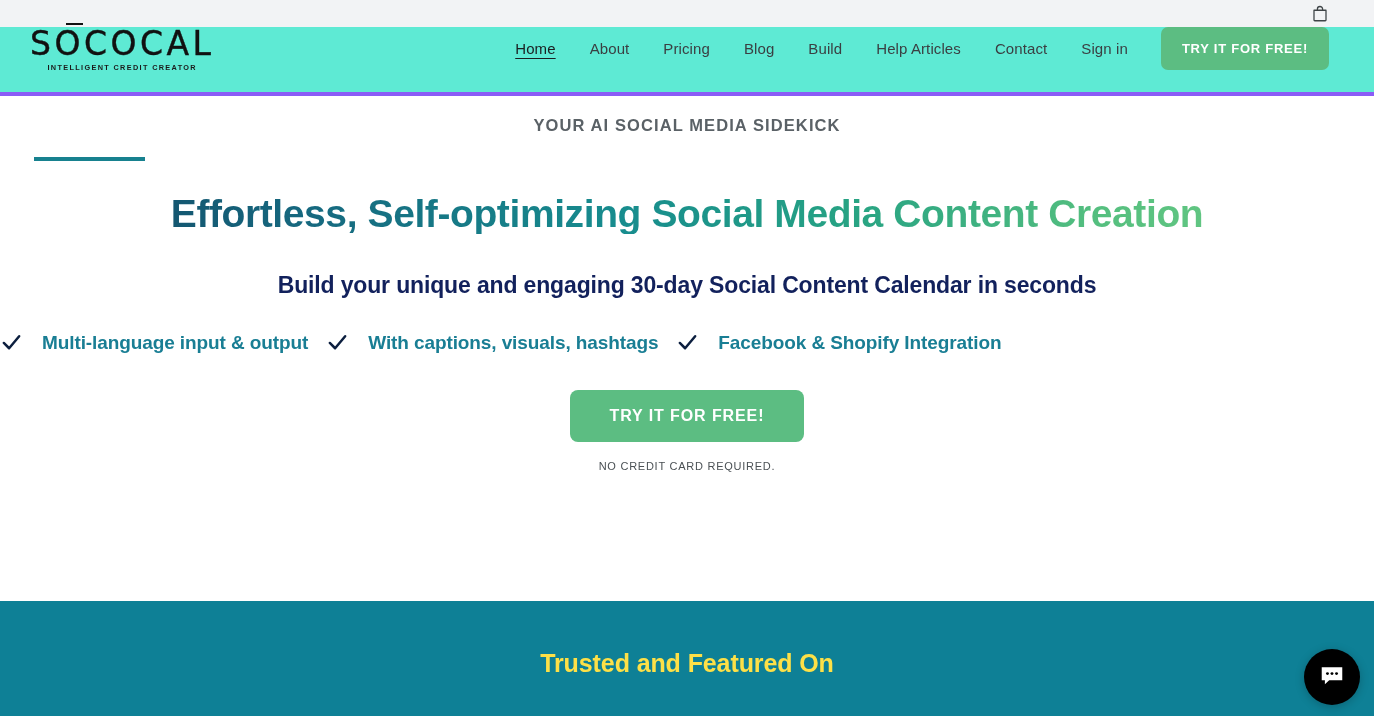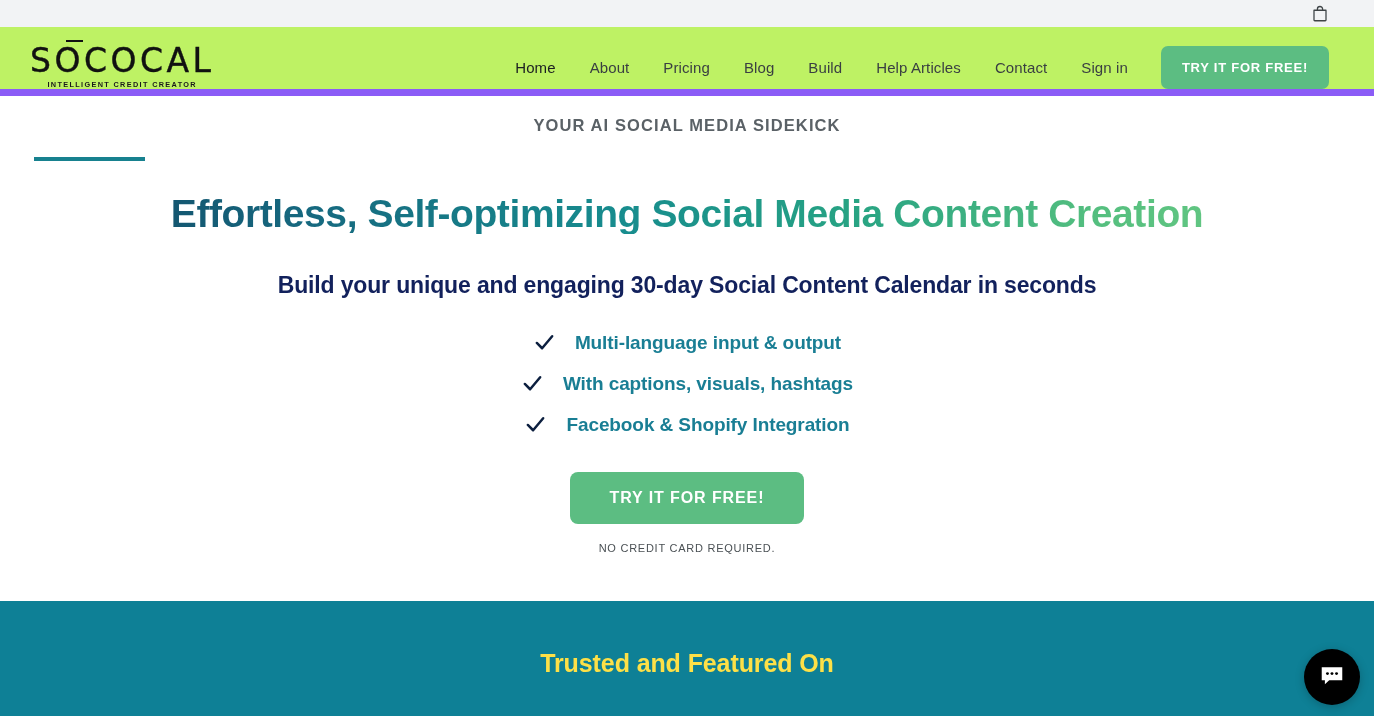--- a/index.html
+++ b/index.html
@@ -26,24 +26,24 @@
     width: 18px;
     height: 18px;
     display: block;
     color: #3f4447;
     cursor: pointer;
   }
 
   
   .header {
     height: 69px;
-    background: #bef264;
-    border-bottom: 7px solid #8b5cf6;
-    display: flex;
-    align-items: flex-end;
+    background: #5eead4;
+    border-bottom: 4px solid #8b5cf6;
+    display: flex;
+    align-items: flex-start;
     padding: 0 45px 0 30px;
     position: relative;
   }
 
   .logo-wrap {
     display: flex;
     flex-direction: column;
     align-items: center;
     cursor: pointer;
     user-select: none;
@@ -85,20 +85,21 @@
     font-size: 15px;
     color: #3a3f42;
     padding: 0 17px;
     text-decoration: none;
     white-space: nowrap;
     cursor: pointer;
     letter-spacing: 0.1px;
   }
   .nav-link.active {
     color: #1b1f21;
+    text-decoration: underline;
     text-underline-offset: 4px;
     text-decoration-thickness: 1.3px;
   }
   .nav-cta {
     margin-left: 16px;
     background: #5cbd82;
     color: #ffffff;
     font-size: 13px;
     font-weight: 700;
     letter-spacing: 0.75px;
@@ -161,21 +162,20 @@
     text-align: center;
     font-size: 23px;
     font-weight: 700;
     color: #12215c;
     letter-spacing: -0.15px;
   }
 
   .features {
     margin-top: 32px;
     display: flex;
-    flex-direction: column;
     align-items: center;
     gap: 18px;
   }
   .feature-row {
     display: flex;
     align-items: center;
     gap: 19px;
   }
   .feature-check {
     width: 23px;

